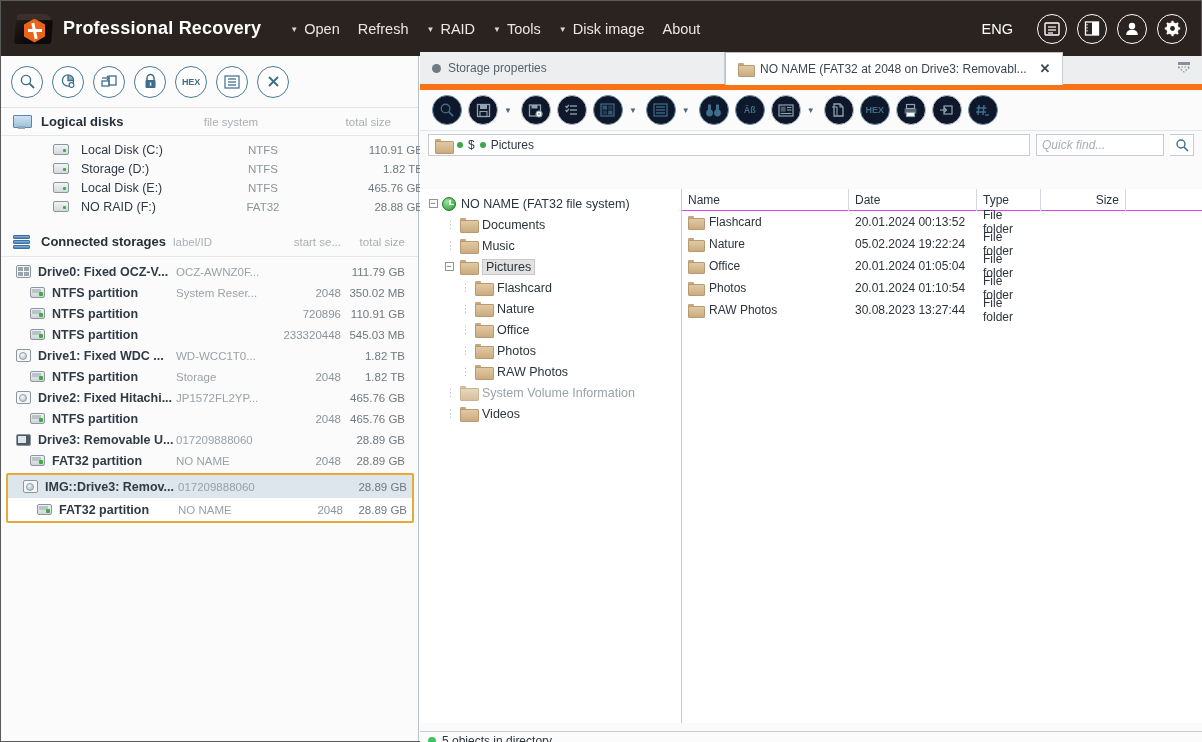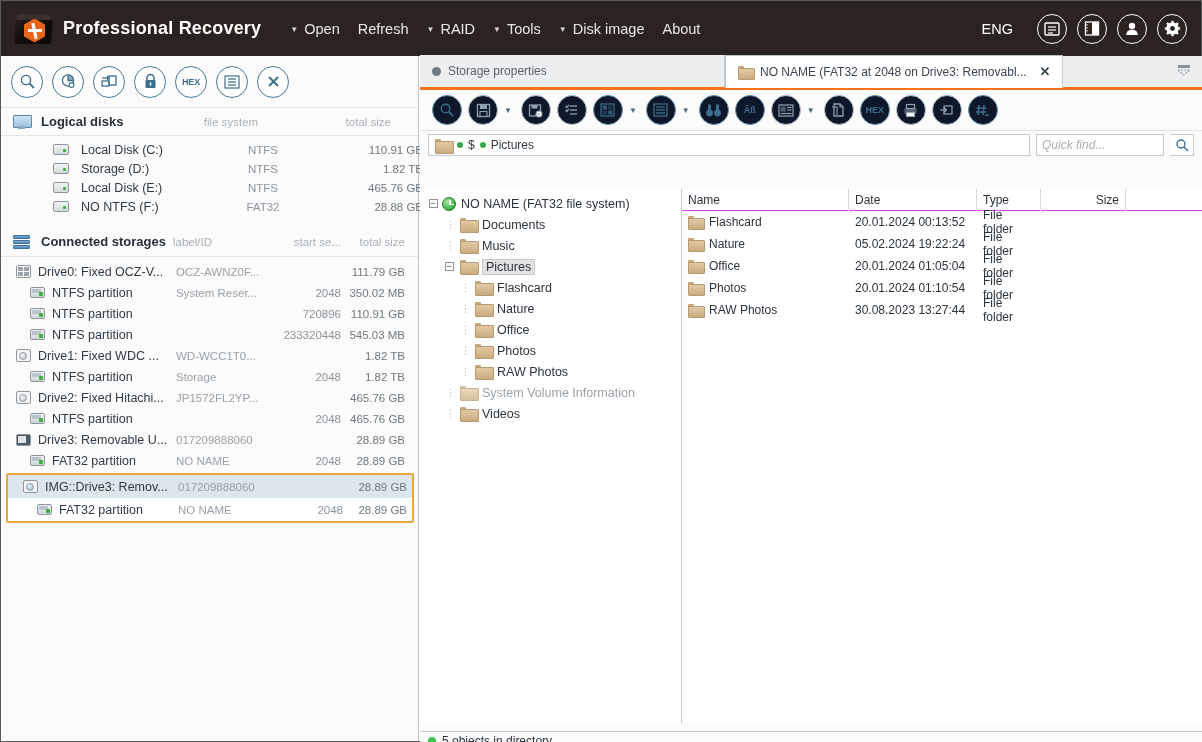--- a/index.html
+++ b/index.html
@@ -132,21 +132,21 @@
                 color: #70797f; font-size: 11.5px; }
 
   .cs-row {
     height: 21px; display: flex; align-items: center;
     position: relative; font-size: 12.5px; color: #2f3a45;
   }
   .cs-row .ico { width: 20px; margin-right: 5px; display: flex;
                  align-items: center; justify-content: center; flex: 0 0 auto; }
   .cs-row.lvl0 .ico { margin-left: 12px; }
   .cs-row.lvl1 .ico { margin-left: 26px; }
-  .cs-row .nm { white-space: nowrap; overflow: hidden; max-width: 155px; }
+  .cs-row .nm { white-space: nowrap; overflow: hidden; max-width: 155px; font-weight: bold; }
   .cs-row .c2 { position: absolute; left: 175px; width: 95px; text-align: left;
                 color: #9aa2a9; font-size: 11.5px; white-space: nowrap;
                 overflow: hidden; }
   .cs-row .c3 { position: absolute; left: 240px; width: 100px; text-align: right;
                 color: #8b949c; font-size: 11.5px; }
   .cs-row .c4 { position: absolute; left: 330px; width: 74px; text-align: right;
                 color: #70797f; font-size: 11.5px; }
 
   #img-group {
     position: absolute; left: 5px; width: 408px;
@@ -155,21 +155,21 @@
   }
   .cs-row.selected { background: #dde6ec; }
 
   
   #right-panel {
     position: absolute; left: 419px; top: 55px;
     width: 782px; height: 685px; background: #fbfbfb;
   }
   #tabbar {
     height: 34px; display: flex; align-items: flex-end;
-    background: #eceef0; border-bottom: 3px solid #f97316;
+    background: #eceef0; border-bottom: 6px solid #f97316;
     position: relative;
   }
   .tab {
     height: 32px; display: flex; align-items: center; gap: 7px;
     padding: 0 12px; font-size: 12px; color: #3c4650;
     border-right: 1px solid #c7ccd1;
   }
   .tab.inactive { background: #eceef0; color: #57616a; width: 305px; }
   .tab.active {
     background: #ffffff; border-top: 1px solid #b9c0c6;
@@ -525,21 +525,21 @@
             <span class="gdrive"></span>
           </span>
         <span class="nm">Local Disk (E:)</span>
         <span class="c2">NTFS</span>
         <span class="c3">465.76 GB</span>
       </div>
       <div class="dl-row" style="height:19px;">
         <span class="ico">
             <span class="gdrive"></span>
           </span>
-        <span class="nm">NO NTFS (F:)</span>
+        <span class="nm">NO RAID (F:)</span>
         <span class="c2">FAT32</span>
         <span class="c3">28.88 GB</span>
       </div>
     </div>
 
     <div class="section-head" style="height:30px;margin-top:11px;">
       <span class="sec-icon">
           <span class="gstack">
             <i></i>
             <i></i>

